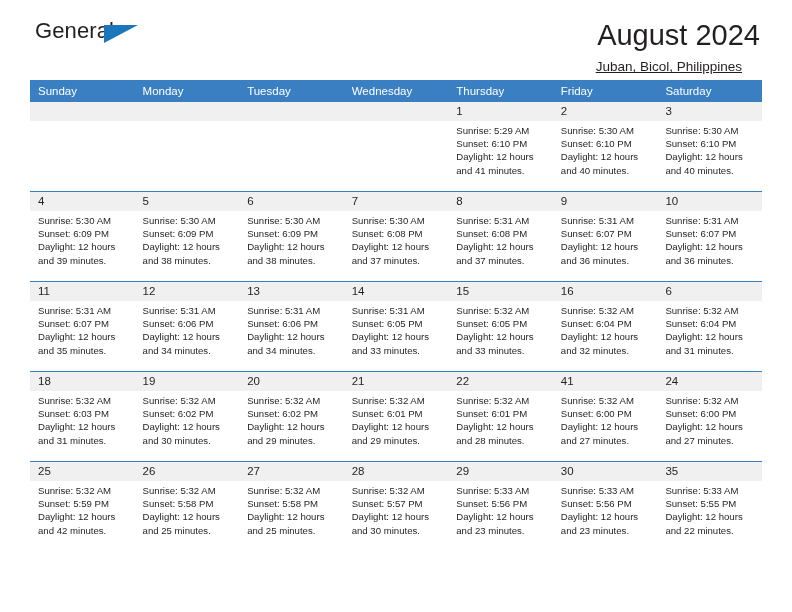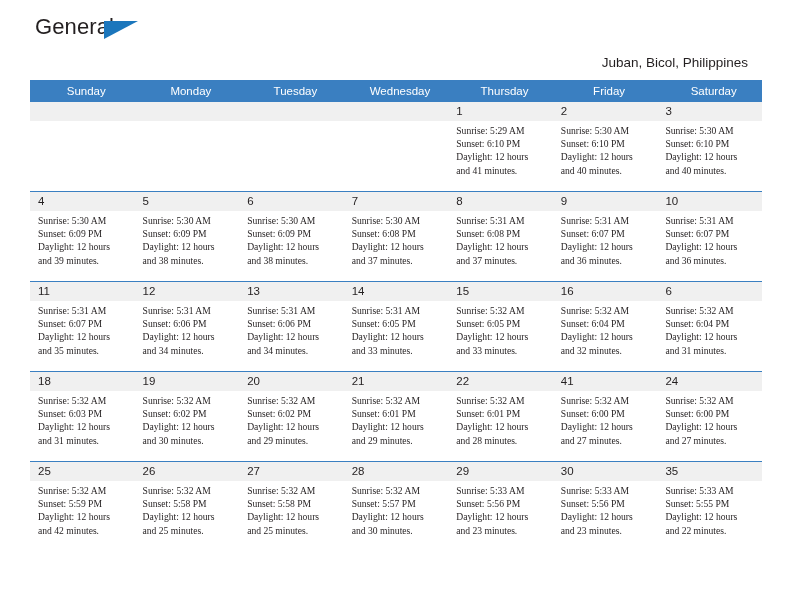--- a/index.html
+++ b/index.html
@@ -18,23 +18,23 @@
     position: relative;
     width: 792px;
     height: 612px;
     box-sizing: border-box;
     padding: 0 30px;
   }
 
   
   .masthead {
     display: flex;
-    align-items: flex-end;
+    align-items: flex-start;
     justify-content: space-between;
-    padding-top: 26px;
+    padding-top: 20px;
     height: 70px;
     box-sizing: border-box;
   }
   .brand {
     position: relative;
     width: 130px;
     height: 54px;
     padding-left: 5px;
   }
   .brand-general {
@@ -69,37 +69,38 @@
     font-size: 29px;
     line-height: 1.05;
     color: #231f20;
     font-weight: normal;
     margin: 0;
     white-space: nowrap;
   }
   .cal-subtitle {
     font-size: 13.5px;
     color: #231f20;
-    margin: 9px 12px 0 0;
+    margin: 9px 18px 0 0;
     white-space: nowrap;
+    text-decoration: underline;
   }
 
   
   .calendar {
     width: 732px;
     border-collapse: collapse;
     table-layout: fixed;
     margin-top: 10px;
   }
   .calendar th {
     background: #3a7fc1;
     color: #ffffff;
     font-size: 11.5px;
     font-weight: normal;
-    text-align: center;
+    text-align: left;
     padding: 5px 0 5px 8px;
     height: 20px;
     box-sizing: border-box;
   }
   .calendar td {
     vertical-align: top;
     padding: 0;
     width: 104.57px;
     height: 89px;
     border-top: 1px solid #3a7fc1;
@@ -123,37 +124,37 @@
     line-height: 11px;
   }
   .daynum.empty {
     color: transparent;
   }
   .details {
     padding: 3px 4px 0 8px;
     font-size: 9.6px;
     line-height: 13.2px;
     color: #231f20;
-    font-family: Liberation Serif, serif;
   }
   .details div {
     white-space: nowrap;
   }
 </style>
 </head>
 <body>
 
 <div class="page">
 
   <div class="masthead">
     <div class="brand">
       <span class="brand-general">General</span>
       <span class="brand-triangle"></span>
     </div>
     <div class="title-wrap">
+      <h1 class="cal-title">August 2024</h1>
       <p class="cal-subtitle">Juban, Bicol, Philippines</p>
     </div>
   </div>
 
   <table class="calendar">
     <thead>
       <tr>
         <th>Sunday</th>
         <th>Monday</th>
         <th>Tuesday</th>

